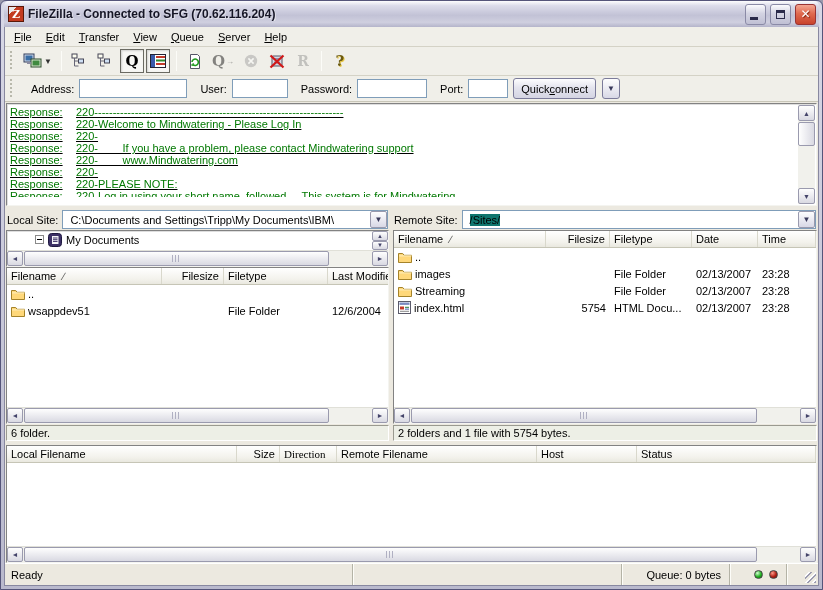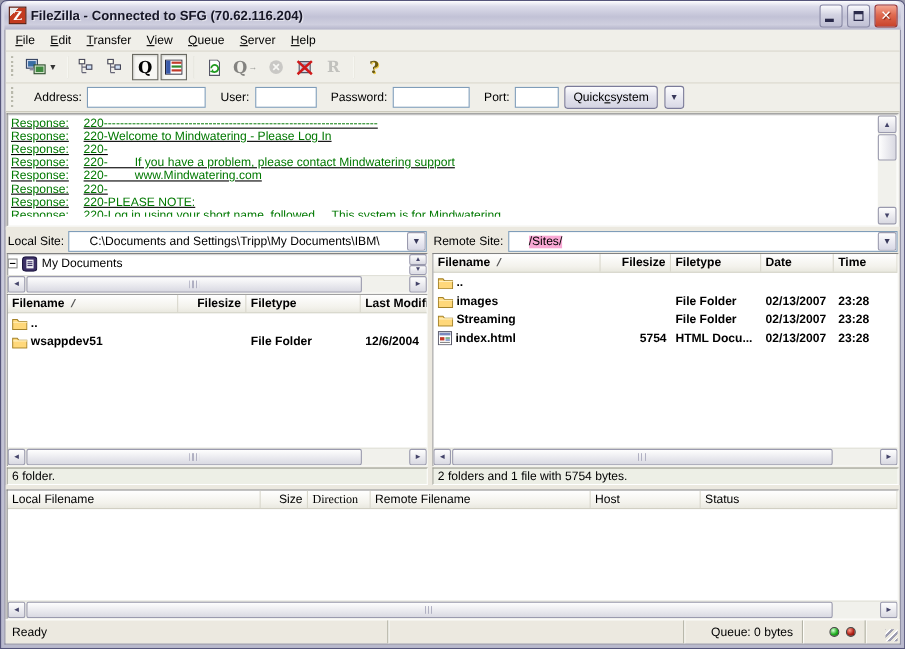--- a/index.html
+++ b/index.html
@@ -82,36 +82,36 @@
   .hsplit{height:3px;background:#ece9e0;flex:none;}
   .hsplit2{height:4px;background:#ece9e0;flex:none;}
   
   .panes{height:232px;display:flex;flex:none;padding:0 1px;}
   .pane{display:flex;flex-direction:column;overflow:hidden;}
   .pane.left{width:383px;flex:none;}
   .vsplit{width:4px;background:#ece9e0;flex:none;}
   .pane.right{flex:1;}
   .sitebar{height:21px;display:flex;align-items:center;gap:4px;padding:1px 1px;background:#ece9e0;}
   .combo{flex:1;height:19px;border:1px solid #7f9db9;background:#fff;display:flex;align-items:center;overflow:hidden;}
-  .combo-text{flex:1;padding:0 18px;white-space:nowrap;overflow:hidden;}
-  .combo-text .selhl{background:#f9a8d4;}
+  .combo-text{flex:1;padding:0 7px;white-space:nowrap;overflow:hidden;}
+  .combo-text .selhl{background:#0f766e;}
   .combo-drop{width:17px;height:17px;margin:0;border:1px solid #9a9aae;border-radius:2px;
     background:linear-gradient(180deg,#fdfdfe,#d8d8e6);display:flex;align-items:center;justify-content:center;
     font-size:8px;color:#38385a;flex:none;}
   
   .treebox{height:37px;display:flex;flex-direction:column;position:relative;flex:none;}
   .tree-area{flex:1;position:relative;overflow:hidden;}
-  .tree-row{display:flex;align-items:center;gap:4px;height:17px;}
+  .tree-row{display:flex;align-items:center;gap:4px;height:17px;padding-left:28px;}
   .expander{width:9px;height:9px;border:1px solid #8a8a8a;background:#fff;position:relative;flex:none;}
   .expander::after{content:"";position:absolute;left:1px;right:1px;top:3px;height:1px;background:#000;}
   .tree-spin{position:absolute;right:0;top:0;width:16px;height:100%;display:flex;flex-direction:column;}
   .tree-spin .sb-btn{height:50%;font-size:6px;}
   .tree-hscroll{height:16px;flex:none;}
   
-  .filebox{flex:1;display:flex;flex-direction:column;overflow:hidden;font-weight:bold;}
+  .filebox{flex:1;display:flex;flex-direction:column;overflow:hidden;}
   .lv-header{height:17px;display:flex;flex:none;background:linear-gradient(180deg,#ffffff,#f3f2ec 70%,#e9e8df);
     border-bottom:1px solid #c6c5b6;}
   .lv-h{padding:2px 4px;border-right:1px solid #d9d8cc;white-space:nowrap;overflow:hidden;flex:none;display:flex;gap:6px;align-items:center;}
   .lv-h.right{justify-content:flex-end;}
   .sort-mark{color:#555;font-size:10px;transform:skewX(-18deg);}
   .lv-body{flex:1;background:#fff;overflow:hidden;}
   .lv-row{height:17px;display:flex;align-items:center;}
   .lv-c{padding:0 4px;white-space:nowrap;overflow:hidden;flex:none;display:flex;align-items:center;gap:3px;}
   .lv-c.right{justify-content:flex-end;}
   
@@ -295,21 +295,21 @@
     <div class="quickbar">
       <span class="grip"></span>
       <span class="qc-label">Address:</span>
       <input class="qc-input w-addr" value="" style="">
       <span class="qc-label">User:</span>
       <input class="qc-input w-user" value="" style="">
       <span class="qc-label">Password:</span>
       <input class="qc-input w-pass" value="" style="">
       <span class="qc-label">Port:</span>
       <input class="qc-input w-port" value="" style="">
-      <button class="qc-btn"><span>Quick</span><u>c</u><span>system</span></button>
+      <button class="qc-btn"><span>Quick</span><u>c</u><span>onnect</span></button>
       <span class="qc-drop">
         <span>▼</span>
         </span>
     </div>
 
     <div class="logwrap sunken">
       <div class="log-lines">
         <div class="log-line"><span class="log-type">Response:</span><span class="log-text">220--------------------------------------------------------------------</span></div>
         <div class="log-line"><span class="log-type">Response:</span><span class="log-text">220-Welcome to Mindwatering - Please Log In</span></div>
         <div class="log-line"><span class="log-type">Response:</span><span class="log-text">220-</span></div>

